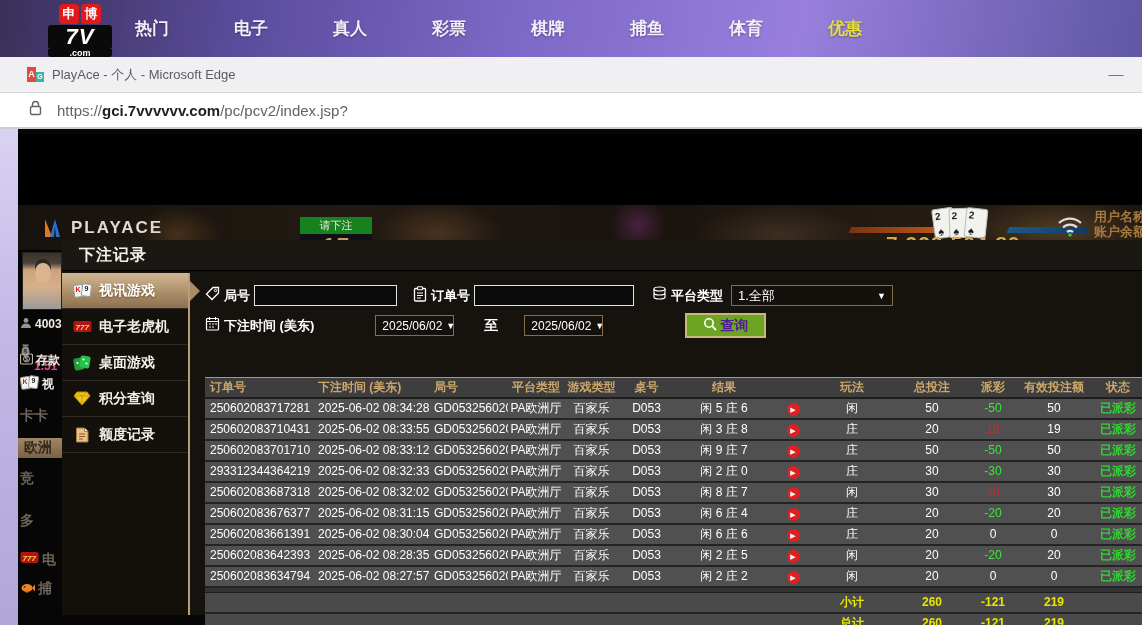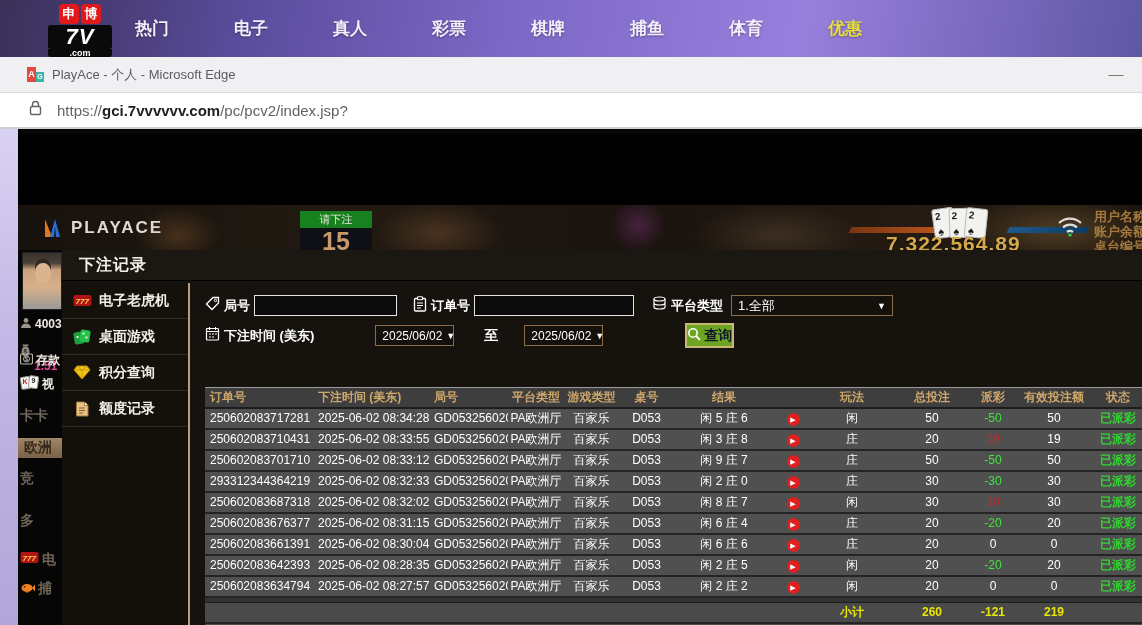--- a/index.html
+++ b/index.html
@@ -51,21 +51,21 @@
       radial-gradient(90px 45px at 420px 28px,rgba(150,100,60,.35),transparent 70%),
       radial-gradient(40px 40px at 620px 20px,rgba(200,80,200,.25),transparent 70%),
       radial-gradient(120px 45px at 760px 30px,rgba(90,70,50,.5),transparent 70%),
       radial-gradient(140px 50px at 1040px 25px,rgba(140,105,60,.45),transparent 70%),
       linear-gradient(90deg,#17120d 0%,#221a12 30%,#1a130e 55%,#241b12 80%,#1c150e 100%); }
   #pa-brand { position:absolute; left:27px; top:13px; display:flex; align-items:center; }
   #pa-mark { width:20px; height:18px; position:relative; margin-right:6px; }
   #pa-mark .m1 { position:absolute; left:0; top:0; width:0; height:0; border-left:7px solid #e07820; border-top:18px solid transparent; }
   #pa-mark .m2 { position:absolute; left:5px; top:0; width:10px; height:18px; background:#2a6fd0; clip-path:polygon(0 100%,50% 0,100% 100%,60% 100%,50% 40%,40% 100%); }
   #pa-brand .txt { color:#ded9d2; font-size:17px; font-weight:bold; letter-spacing:2px; }
-  #betbox { position:absolute; left:282px; top:6px; width:72px; }
+  #betbox { position:absolute; left:282px; top:12px; width:72px; }
   #betbox .prompt { background:#17811f; color:#efe9df; font-size:11px; text-align:center; padding:1px 0; }
   #betbox .count { background:rgba(10,14,24,.8); color:#c89a6a; font-size:25px; font-weight:bold; text-align:center; line-height:26px; }
   #bar-orange { position:absolute; left:832px; top:22px; width:100px; height:6px; background:linear-gradient(90deg,#7a3410,#c05a1e); transform:skewX(-25deg); }
   #bar-blue { position:absolute; left:990px; top:22px; width:80px; height:6px; background:linear-gradient(90deg,#1e5a8a,#0d3c64); transform:skewX(-25deg); }
   #cards3 { position:absolute; left:915px; top:3px; display:flex; }
   .pcard { width:22px; height:30px; background:#f2f2ee; border:1px solid #bbb; border-radius:3px;
     color:#1a1a1a; font-size:10px; font-weight:bold; padding:1px 2px; position:relative; }
   .pcard .suit { position:absolute; left:3px; bottom:0px; font-size:11px; }
   .pcard:nth-child(1){ transform:rotate(-8deg); } .pcard:nth-child(2){ transform:rotate(-2deg); margin-left:-6px;} .pcard:nth-child(3){ transform:rotate(6deg); margin-left:-6px;}
   #bigamount { position:absolute; left:868px; top:27px; color:#d4a94e; font-size:21px; font-weight:bold; letter-spacing:1px; text-shadow:0 1px 2px #000; }
@@ -79,21 +79,21 @@
   .frag .ft { color:#efeae2; font-size:12px; font-weight:bold; }
   .frag .dim { color:#6e6457; font-size:14px; font-weight:bold; }
   .frag .yellow { color:#ec4899; font-size:12px; font-weight:bold;margin-top:29px; }
   #avatar { position:absolute; left:4px; top:2px; width:40px; height:58px;
     background:linear-gradient(180deg,#3a322b 0%,#4a403a 18%,#caa27c 30%,#d7b08a 60%,#9a9a98 100%); border:1px solid #222; }
   #avatar:before { content:""; position:absolute; left:12px; top:10px; width:16px; height:20px; background:#d9b48e; border-radius:45% 45% 40% 40%; box-shadow:0 -4px 0 #2e2620; }
   .frag-hl { position:absolute; left:0; width:44px; height:20px; background:linear-gradient(180deg,#a08666,#7c6246); display:flex; align-items:center; }
   .frag-hl .ft { color:#352a1c; font-size:14px; font-weight:bold; padding-left:6px; }
 
   
-  #modal { position:absolute; left:62px; top:121px; width:1080px; height:375px; background:#16130f; }
+  #modal { position:absolute; left:62px; top:111px; width:1080px; height:375px; background:#16130f; }
   #modal-title { height:31px; color:#f4f1ea; font-size:16px; font-weight:bold; line-height:30px; padding-left:17px;
     background:#1b1813; border-bottom:1px solid #000; letter-spacing:1px; }
   #modal-body { position:relative; height:344px; }
   #msidebar { position:absolute; left:0; top:2px; width:128px; height:342px; border-right:2px solid #b99c78; background:#121009; }
   .m-item { height:36px; display:flex; align-items:center; gap:7px; padding-left:10px;
     border-bottom:1px solid #2f2a22; cursor:pointer; position:relative; background:#14110c; }
   .m-item .lbl { color:#f3efe6; font-size:14px; font-weight:bold; }
   .m-item.active { background:linear-gradient(180deg,#d2b795 0%,#a98c66 60%,#8d7050 100%); }
   .m-item.active .lbl { color:#fff; text-shadow:0 1px 2px rgba(60,40,10,.6); }
   .m-item.active:after { content:""; position:absolute; right:-12px; top:8px; border-left:10px solid #a98c66;
@@ -104,22 +104,22 @@
   .filter-row { position:absolute; left:13px; display:flex; align-items:center; }
   #frow1 { top:14px; } #frow2 { top:42px; }
   .f-label { color:#fff; font-size:13px; font-weight:bold; margin:0 4px 0 4px; white-space:nowrap; }
   .f-input { width:143px; height:21px; background:#0b0b0b; border:1px solid #e3e3e3; color:#fff; font-size:12px; padding:0 4px; }
   .f-select { height:21px; background:#14110d; border:1px solid #8a6d48; color:#fff; font-size:13px;
     display:flex; align-items:center; justify-content:space-between; padding:0 6px; cursor:pointer; }
   #platform-select { width:162px; margin-left:4px; }
   .date-select { width:79px; font-size:12px; }
   .f-caret { color:#fff; font-size:9px; margin-left:4px; }
   #to-label { margin:0 26px 0 30px; font-size:14px; }
-  #search-btn { margin-left:82px; height:25px; padding:0 0; background:#6da522; border:2px solid #c9b873;
-    color:#0f172a; font-size:14px; font-weight:bold; display:flex; align-items:center; gap:3px; cursor:pointer; }
+  #search-btn { margin-left:82px; height:25px; padding:0 16px; background:#6da522; border:2px solid #c9b873;
+    color:#4c1d95; font-size:14px; font-weight:bold; display:flex; align-items:center; gap:3px; cursor:pointer; }
 
   
   #btable { position:absolute; left:13px; top:106px; width:937px; border-top:1px solid #9a9a9a; }
   .t-row { display:flex; }
   .t-head { background:#3e3e3e; height:21px; border-bottom:2px solid #1d1d1d; }
   .t-head .cell { color:#cfa76b; font-weight:bold; }
   .t-data { background:#505050; height:21px; border-bottom:2px solid #242424; }
   .cell { font-size:12px; color:#fff; line-height:19px; text-align:center; overflow:hidden; white-space:nowrap; }
   .c0{width:113px;text-align:left;padding-left:5px;} .c1{width:116px;text-align:left;}
   .c2{width:74px;text-align:left;} .c3{width:56px;} .c4{width:55px;} .c5{width:55px;}
@@ -278,20 +278,31 @@
               <path d="M5 9.5 a3 3 0 0 0 4 0" stroke="#c05808" fill="none"></path>
             </svg></span>
           <span class="dim">捕</span>
         </div>
     </div>
 
     <div id="modal">
       <div id="modal-title">下注记录</div>
       <div id="modal-body">
         <div id="msidebar">
+            <div class="m-item active">
+    <span class="mi-icon">
+                <svg width="19" height="17" viewBox="0 0 19 17">
+                  <rect x="1" y="3" width="9" height="12" rx="1.5" fill="#f2f2ee" stroke="#999" transform="rotate(-8 5 9)"></rect>
+                  <text x="2.5" y="10" font-size="7" font-weight="bold" fill="#d01818">K</text>
+                  <rect x="9" y="2" width="9" height="12" rx="1.5" fill="#f8f8f4" stroke="#999" transform="rotate(7 13 8)"></rect>
+                  <text x="11.5" y="9" font-size="7" font-weight="bold" fill="#222">9</text>
+                </svg>
+              </span>
+    <span class="lbl">视讯游戏</span>
+  </div>
             <div class="m-item">
     <span class="mi-icon">
                 <svg width="19" height="15" viewBox="0 0 19 15">
                   <rect x="0.5" y="2" width="18" height="11" rx="2" fill="#b01414"></rect>
                   <text x="2.5" y="11" font-size="8" font-weight="bold" fill="#ffd24a" font-style="italic">777</text>
                 </svg>
               </span>
     <span class="lbl">电子老虎机</span>
   </div>
             <div class="m-item">

